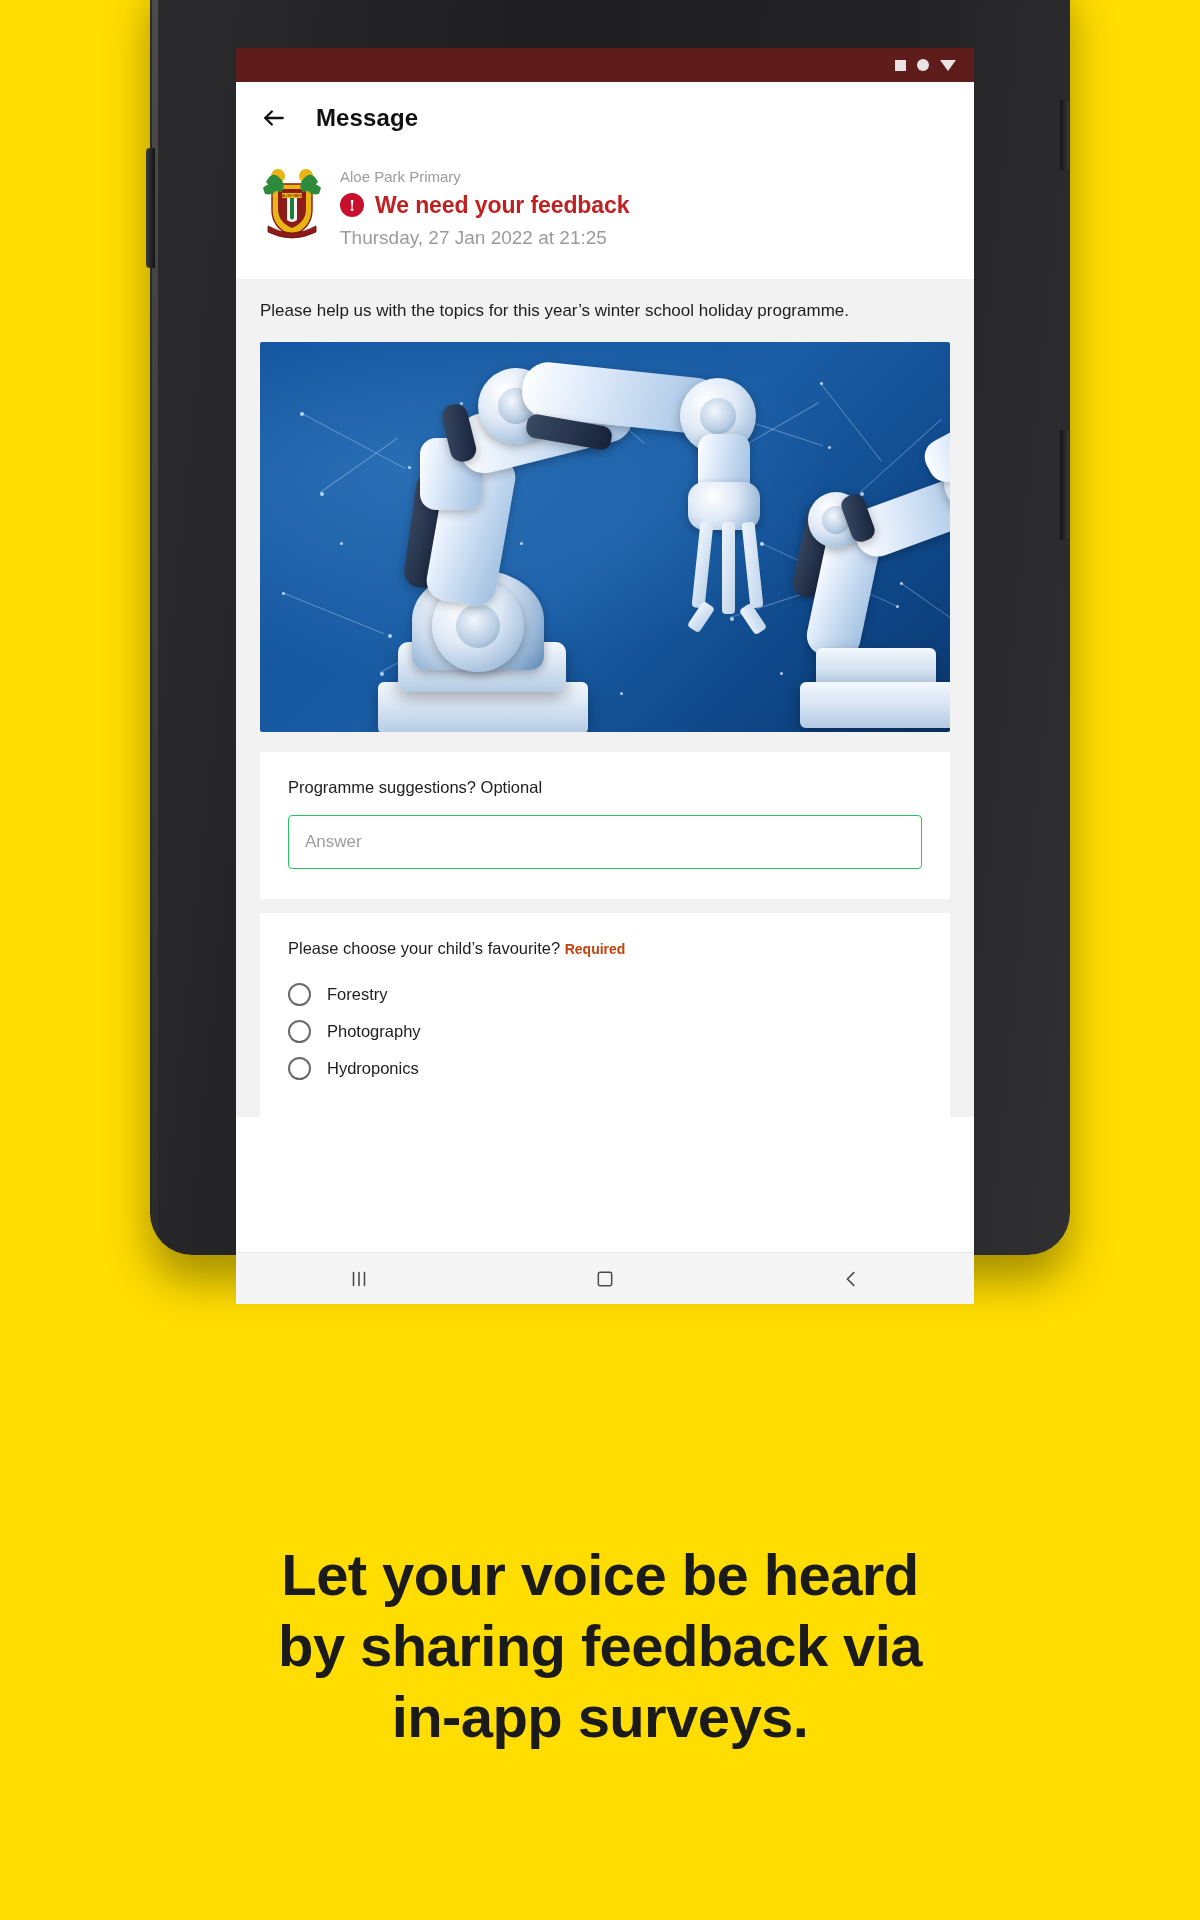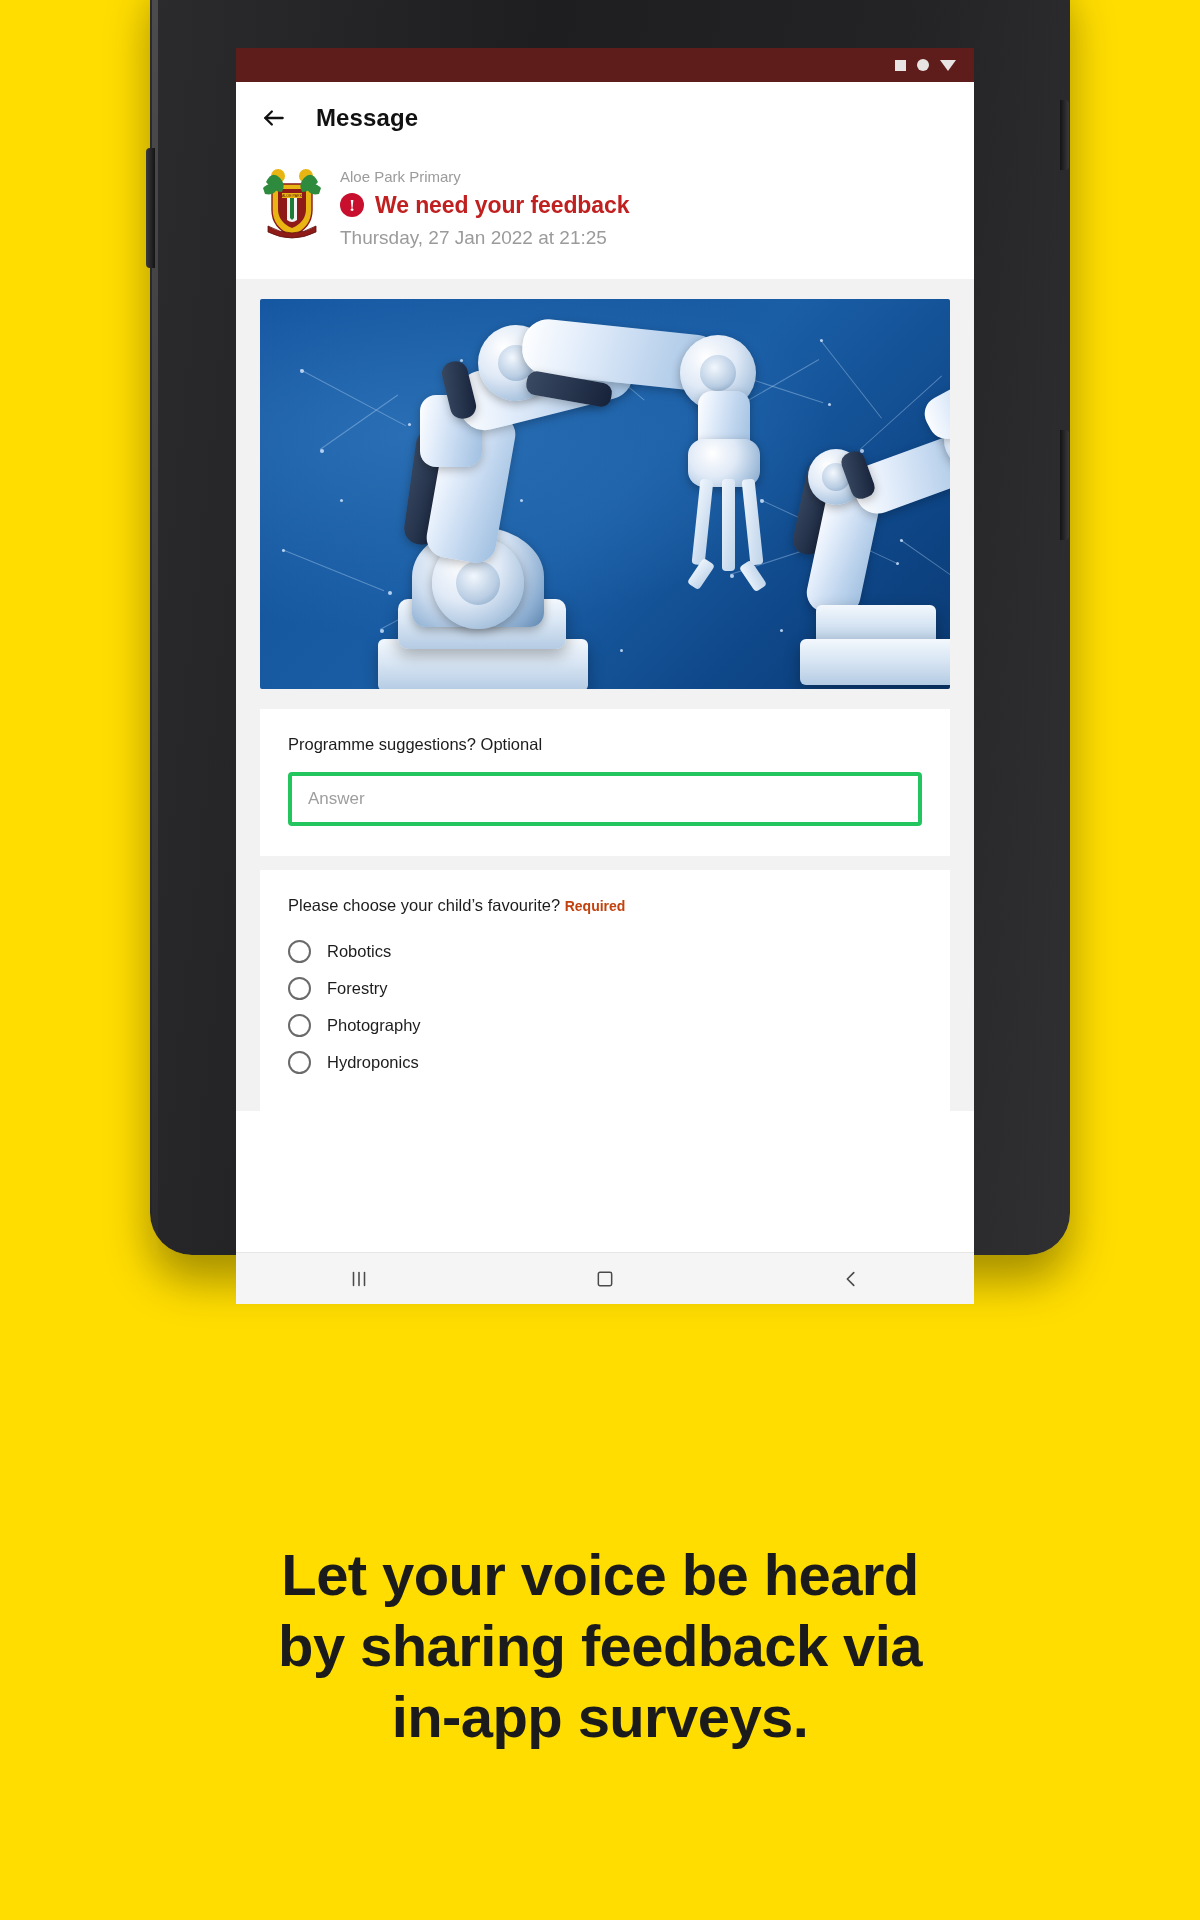--- a/index.html
+++ b/index.html
@@ -126,21 +126,21 @@
     background:linear-gradient(100deg,#eef5fc,#bed3ea);
     border-radius:4px;
   }
 
   
   .card { background:#fff; padding: 26px 28px 30px 28px; }
   .card + .card { margin-top: 14px; }
   .q-label { font-size:16.5px; color:#1d1d1d; margin-bottom:18px; }
   .req { color:#c2410c; font-size:14px; font-weight:700; }
   .answer-input {
-    width:100%; height:54px; border:4px solid #22c55e; border-radius:4px;
+    width:100%; height:54px; border:1px solid #22c55e; border-radius:4px;
     padding: 13px 16px; font-size:17px; color:#111; background:#fff;
     font-family:"Liberation Sans", sans-serif;
   }
   .answer-input::placeholder { color:#9e9e9e; }
   .opt-row { display:flex; align-items:center; gap:16px; padding: 7px 0; }
   .radio {
     width:23px;height:23px;border-radius:50%;border:2px solid #6a6a6a;background:#fff;flex:none;
   }
   .opt-label { font-size:16.5px; color:#1d1d1d; }
 
@@ -216,20 +216,21 @@
         <div class="sender">Aloe Park Primary</div>
         <div class="title-row">
           <span class="alert-badge">!</span>
           <span class="msg-title">We need your feedback</span>
         </div>
         <div class="msg-time">Thursday, 27 Jan 2022 at 21:25</div>
       </div>
     </div>
 
     <div class="msg-body">
+      <div class="body-text">Please help us with the topics for this year’s winter school holiday programme.</div>
 
       <div class="hero">
 
         <div class="net-line" style="left:40px;  top:70px;  width:120px; transform:rotate(28deg);"></div>
         <div class="net-line" style="left:60px;  top:150px; width:95px;  transform:rotate(-35deg);"></div>
         <div class="net-line" style="left:22px;  top:250px; width:110px; transform:rotate(22deg);"></div>
         <div class="net-line" style="left:430px; top:60px;  width:140px; transform:rotate(18deg);"></div>
         <div class="net-line" style="left:455px; top:120px; width:120px; transform:rotate(-30deg);"></div>
         <div class="net-line" style="left:500px; top:200px; width:150px; transform:rotate(25deg);"></div>
         <div class="net-line" style="left:470px; top:275px; width:130px; transform:rotate(-18deg);"></div>
@@ -321,24 +322,20 @@
         <input class="answer-input" type="text" placeholder="Answer" style="">
       </div>
 
       <div class="card">
         <div class="q-label">
           <span>Please choose your child’s favourite?</span>
           <span class="req">Required</span>
         </div>
         <div class="opt-row">
           <span class="radio"></span>
-          <span class="opt-label">Robotics</span>
-        </div>
-        <div class="opt-row">
-          <span class="radio"></span>
           <span class="opt-label">Forestry</span>
         </div>
         <div class="opt-row">
           <span class="radio"></span>
           <span class="opt-label">Photography</span>
         </div>
         <div class="opt-row">
           <span class="radio"></span>
           <span class="opt-label">Hydroponics</span>
         </div>

